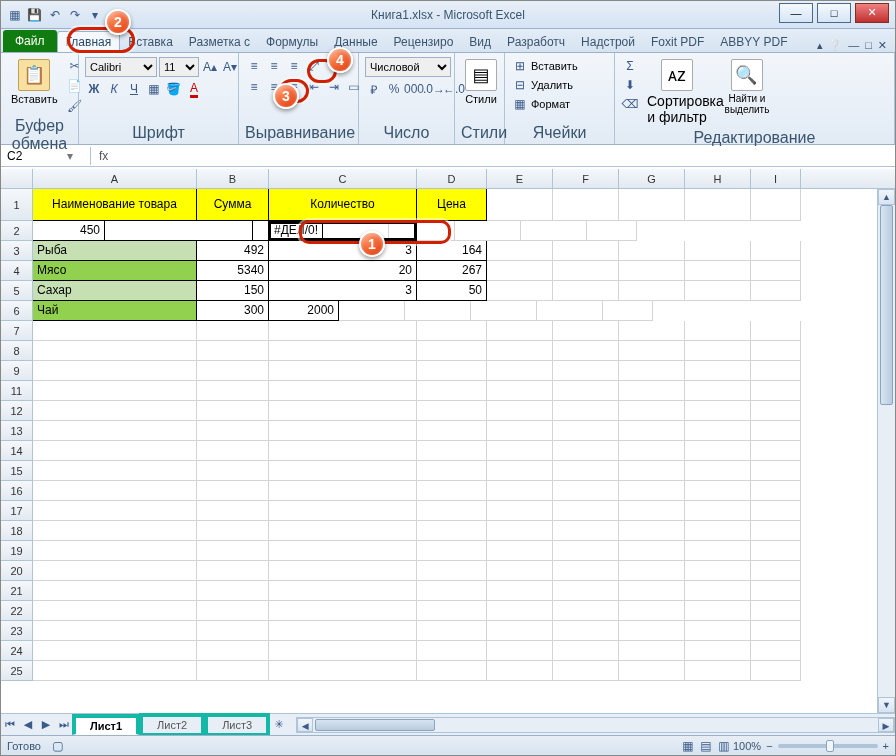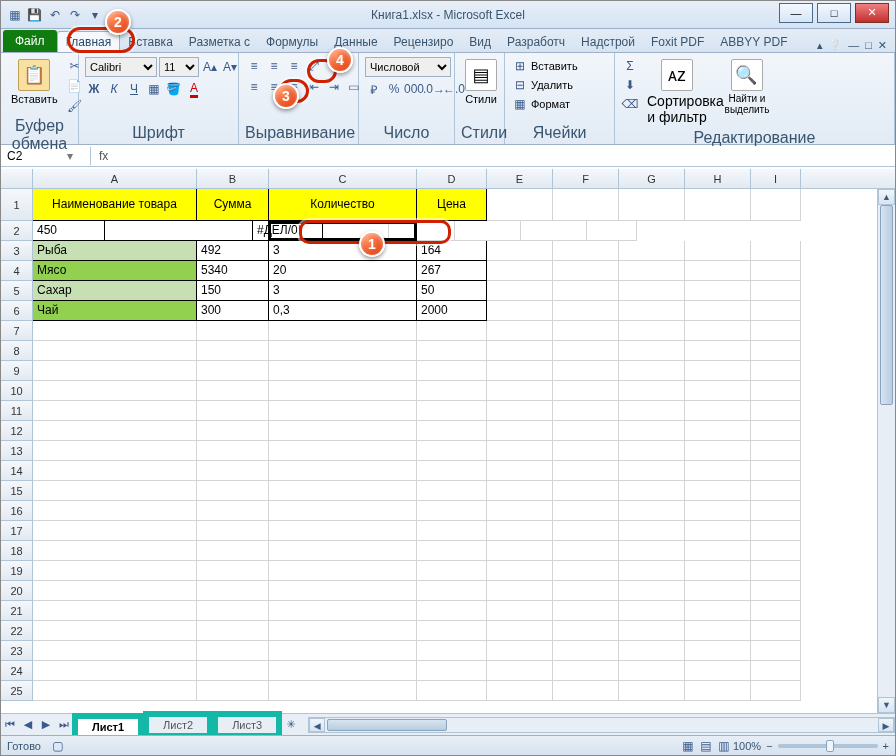--- a/index.html
+++ b/index.html
@@ -55,32 +55,32 @@
 .row-tr.hdr { height:32px; }
 .rh { width:32px; background:linear-gradient(#f5f8fb,#e2e9f1); border-right:1px solid #b0c4d8; border-bottom:1px solid #b0c4d8; text-align:center; font-size:11px; line-height:20px; color:#333; }
 .row-tr.hdr .rh { line-height:32px; }
 .cell { border-right:1px solid #d4d4d4; border-bottom:1px solid #d4d4d4; font-size:12px; padding:0 4px; line-height:19px; overflow:hidden; white-space:nowrap; }
 .row-tr.hdr .cell { line-height:31px; }
 .cA{width:164px}.cB{width:72px}.cC{width:148px}.cD{width:70px}.cE,.cF,.cG,.cH{width:66px}.cI{width:50px}
 .yellow { background:#ffff00; text-align:center; font-weight:normal; border-right:1px solid #000; border-bottom:1px solid #000;}
 .green { background:#92d050; border-right:1px solid #000; border-bottom:1px solid #000;}
 .greenL { background:#c6e0b4; border-right:1px solid #000; border-bottom:1px solid #000;}
 .bordc { border-right:1px solid #000; border-bottom:1px solid #000; }
-.ralign { text-align:left; }
+.ralign { text-align:right; }
 
 
 .vscroll { position:absolute; top:20px; right:0; width:18px; bottom:0; background:#e8eef5; border-left:1px solid #b0c4d8; }
 .vscroll .thumb { position:absolute; top:16px; left:2px; right:2px; height:200px; background:linear-gradient(90deg,#d8e4f0,#b8cce0); border:1px solid #8aa4c0; border-radius:2px; }
 .vscroll .arr { position:absolute; left:0; right:0; height:16px; background:linear-gradient(#f0f5fa,#d8e4f0); border:1px solid #b0c4d8; text-align:center; font-size:9px; line-height:14px; color:#3a5a8a;}
 .vscroll .arr.up{top:0}.vscroll .arr.dn{bottom:0}
 
 
 .sheettabs { position:absolute; bottom:20px; left:0; right:0; height:22px; background:#e8eef5; border-top:1px solid #b0c4d8; display:flex; align-items:center; font-size:11px; }
 .navarr { width:18px; text-align:center; color:#3a5a8a; }
-.stab { padding:2px 14px; border:6px solid #14b8a6; background:#fff; margin-left:-1px;}
+.stab { padding:2px 14px; border:4px solid #14b8a6; background:#fff; margin-left:-1px;}
 .stab.active { background:#fff; font-weight:bold; border-bottom:1px solid #fff;}
 .stab.in { background:#e8eef5; color:#555;}
 .hscroll { flex:1; margin-left:8px; height:16px; background:#e8eef5; border:1px solid #b0c4d8; position:relative;}
 .hscroll .arr{position:absolute;top:0;bottom:0;width:16px;background:linear-gradient(#f0f5fa,#d8e4f0);text-align:center;font-size:9px;line-height:14px;color:#3a5a8a;border:1px solid #b0c4d8;}
 .hscroll .arr.l{left:0}.hscroll .arr.r{right:0}
 .hscroll .thumb{position:absolute;left:18px;width:120px;top:1px;bottom:1px;background:linear-gradient(#d8e4f0,#b8cce0);border:1px solid #8aa4c0;border-radius:2px;}
 
 
 .status { position:absolute; bottom:0; left:0; right:0; height:20px; background:linear-gradient(#e8eef5,#d6e3f1); border-top:1px solid #9db2c9; display:flex; align-items:center; font-size:11px; padding:0 6px; color:#3a556f; }
 .status .spacer{flex:1}
@@ -346,21 +346,20 @@
         <div class="cell cE"></div>
         <div class="cell cF"></div>
         <div class="cell cG"></div>
         <div class="cell cH"></div>
         <div class="cell cI"></div>
       </div>
       <div class="row-tr">
         <div class="rh">6</div>
         <div class="cell cA green">Чай</div>
         <div class="cell cB ralign bordc">300</div>
-        <div class="cell cC ralign bordc">0,3</div>
         <div class="cell cD ralign bordc">2000</div>
         <div class="cell cE"></div>
         <div class="cell cF"></div>
         <div class="cell cG"></div>
         <div class="cell cH"></div>
         <div class="cell cI"></div>
       </div>
       <div class="row-tr">
         <div class="rh">7</div>
         <div class="cell cA"></div>
@@ -380,32 +379,20 @@
         <div class="cell cC"></div>
         <div class="cell cD"></div>
         <div class="cell cE"></div>
         <div class="cell cF"></div>
         <div class="cell cG"></div>
         <div class="cell cH"></div>
         <div class="cell cI"></div>
       </div>
       <div class="row-tr">
         <div class="rh">9</div>
-        <div class="cell cA"></div>
-        <div class="cell cB"></div>
-        <div class="cell cC"></div>
-        <div class="cell cD"></div>
-        <div class="cell cE"></div>
-        <div class="cell cF"></div>
-        <div class="cell cG"></div>
-        <div class="cell cH"></div>
-        <div class="cell cI"></div>
-      </div>
-      <div class="row-tr">
-        <div class="rh">10</div>
         <div class="cell cA"></div>
         <div class="cell cB"></div>
         <div class="cell cC"></div>
         <div class="cell cD"></div>
         <div class="cell cE"></div>
         <div class="cell cF"></div>
         <div class="cell cG"></div>
         <div class="cell cH"></div>
         <div class="cell cI"></div>
       </div>

